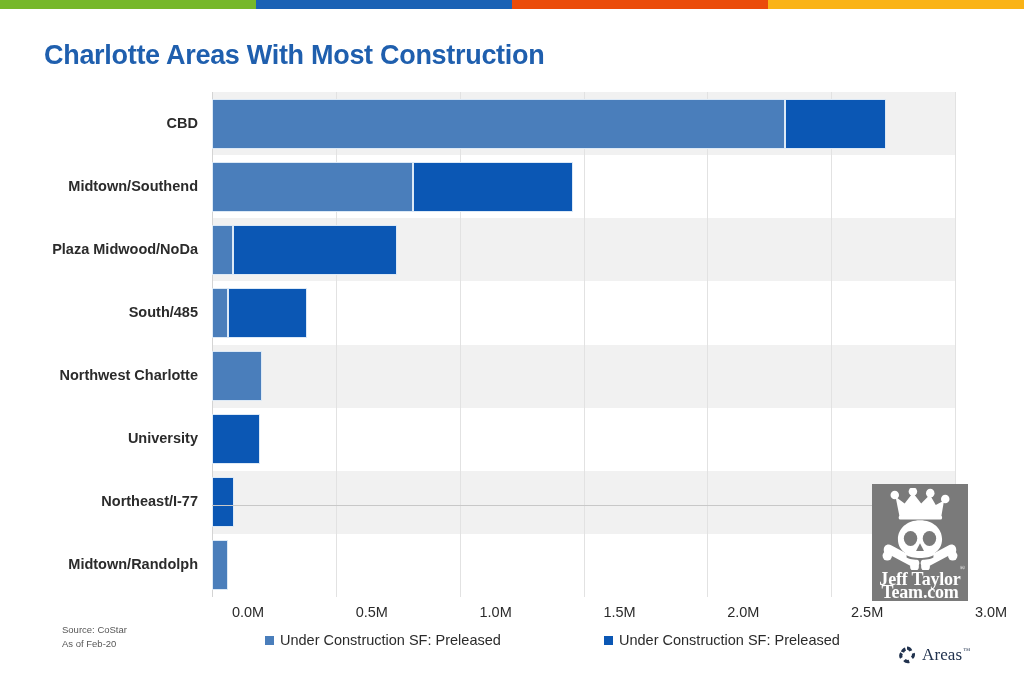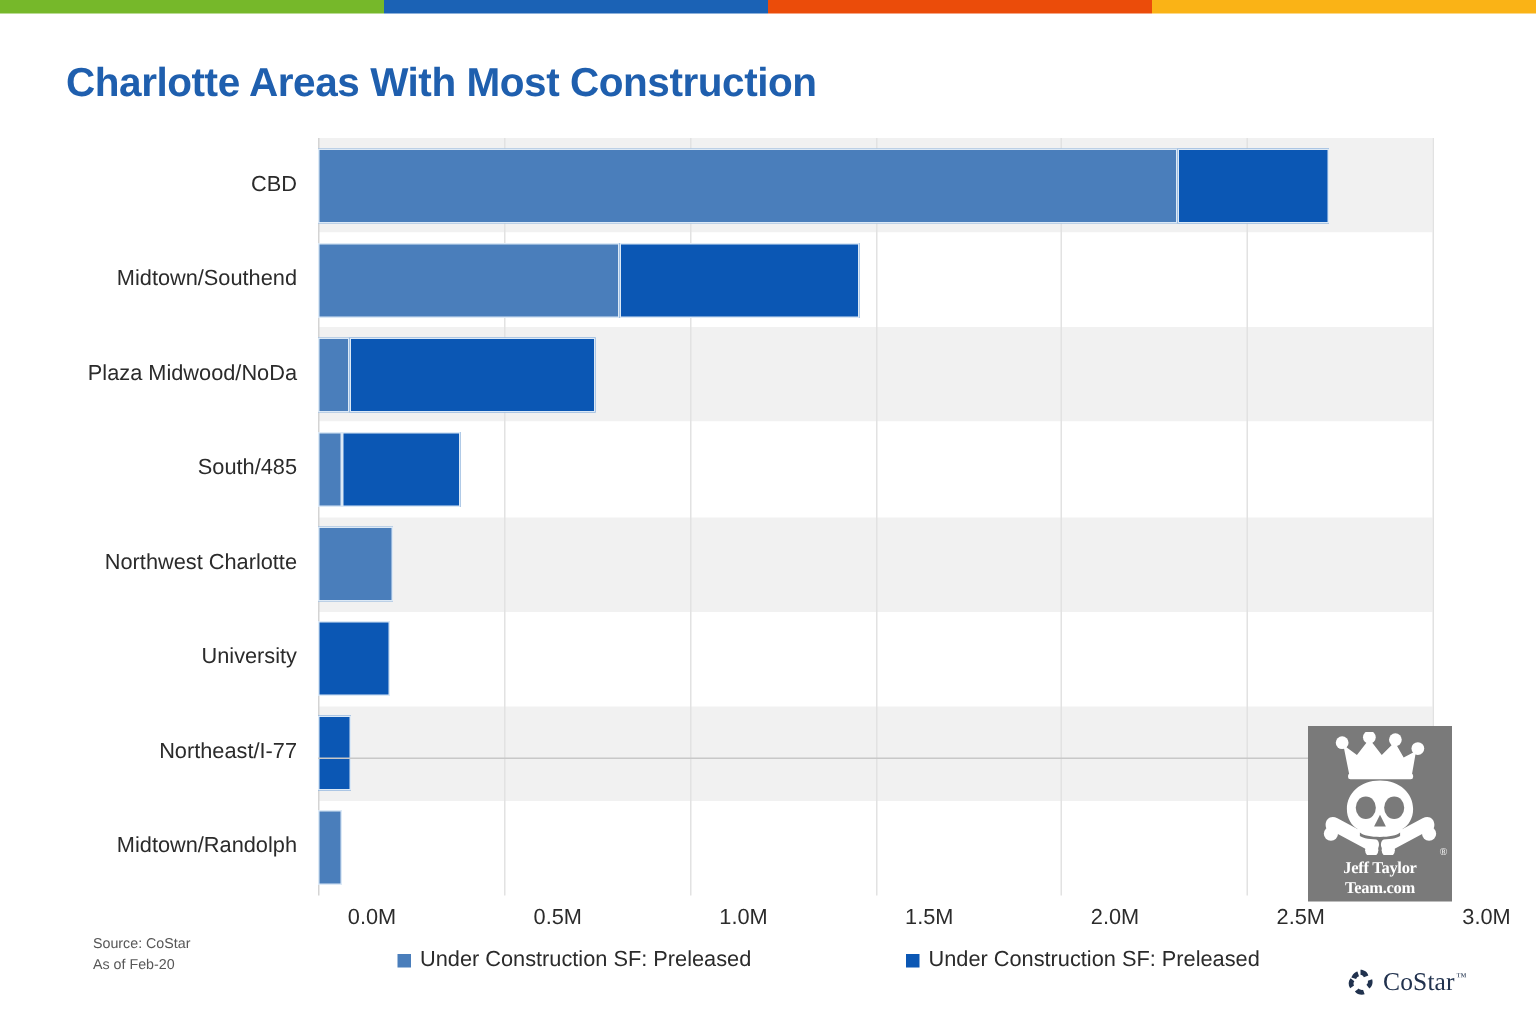--- a/index.html
+++ b/index.html
@@ -60,20 +60,21 @@
     position: absolute;
     right: 0;
     width: 205px;
     text-align: right;
     font-size: 14.5px;
     color: #2b2b2b;
     padding-right: 7px;
     box-sizing: border-box;
     white-space: nowrap;
     font-family: "Liberation Sans", sans-serif;
+    font-weight: bold;
   }
 
   
   #plot {
     position: absolute;
     left: 212px;
     top: 0;
     width: 743px;
     height: 505px;
   }
@@ -210,21 +211,21 @@
   }
   #watermark-text {
     position: absolute;
     left: 0;
     bottom: 2px;
     width: 96px;
     text-align: center;
     color: #ffffff;
     font-family: "Liberation Serif", serif;
     font-weight: bold;
-    font-size: 11px;
+    font-size: 18px;
     line-height: 13px;
     letter-spacing: -0.2px;
   }
   #watermark-mark {
     position: absolute;
     left: 8px;
     top: 4px;
     width: 80px;
     height: 82px;
   }
@@ -337,21 +338,21 @@
 <div id="costar-logo">
   <svg width="20" height="20" viewBox="0 0 40 40">
     <g fill="#21324E">
       <path d="M20 3 C25 3 29 6 30.5 10.5 L24.5 13 C23.6 10.9 21.9 9.7 20 9.7 Z"></path>
       <path d="M35.5 15.5 C37 20.3 35.5 25.2 31.8 28.1 L27.9 23 C29.6 21.6 30.3 19.5 29.8 17.5 Z"></path>
       <path d="M25.5 35.8 C20.7 37.3 15.6 35.7 12.5 31.9 L17.7 28 C19.2 29.7 21.4 30.3 23.4 29.7 Z"></path>
       <path d="M6.2 27.5 C3.4 23.4 3.6 18.1 6.8 14.3 L11.8 18.3 C10.4 20.1 10.3 22.3 11.4 24.1 Z"></path>
       <path d="M13.4 6.2 C14.2 5.8 15 5.5 15.9 5.2 L18 11.6 C16.1 12.2 14.7 13.6 14.1 15.4 L7.8 13.2 C8.8 10.2 10.8 7.7 13.4 6.2 Z"></path>
     </g>
   </svg>
-  <span id="costar-wordmark"><span>CoStar</span><span id="costar-tm">™</span></span>
+  <span id="costar-wordmark"><span>Areas</span><span id="costar-tm">™</span></span>
 </div>
 
 <div id="watermark">
   <svg id="watermark-mark" viewBox="0 0 100 104">
     <g fill="#ffffff">
 
       <path d="M24 36 L19 11 L30.5 19.5 L41 6 L51.5 19.5 L62.5 8.5 L70 21.5 L80.5 16 L77 36 Z"></path>
       <circle cx="18" cy="9" r="5.4"></circle>
       <circle cx="41" cy="4.5" r="5.4"></circle>
       <circle cx="63" cy="6.5" r="5.4"></circle>

